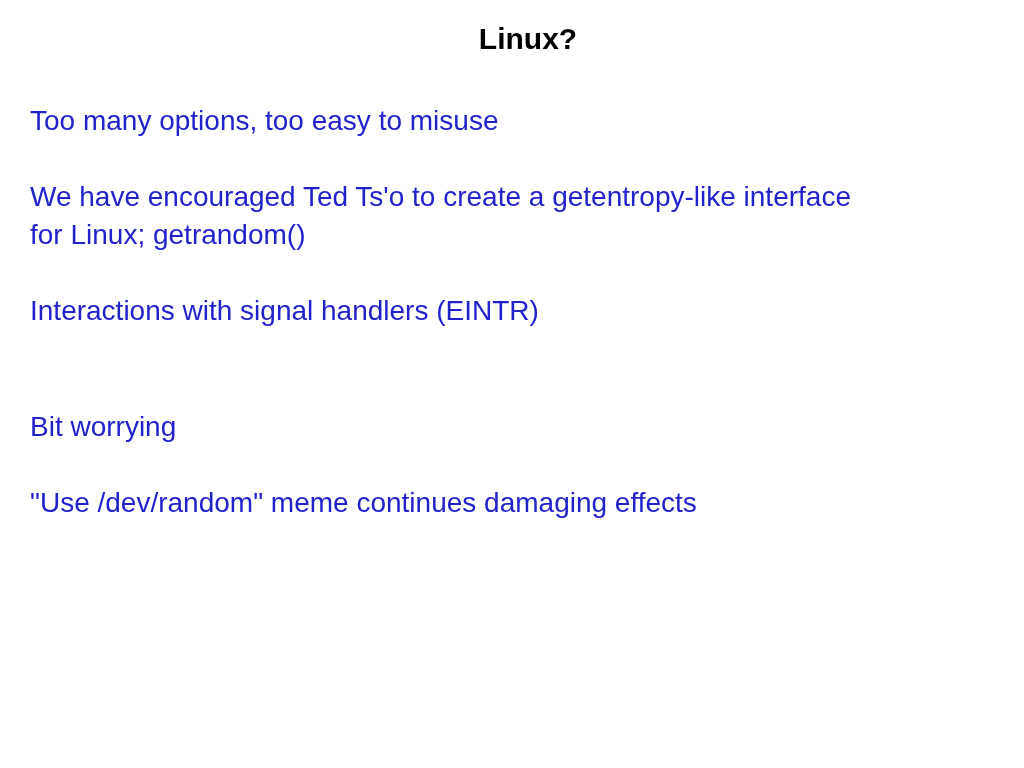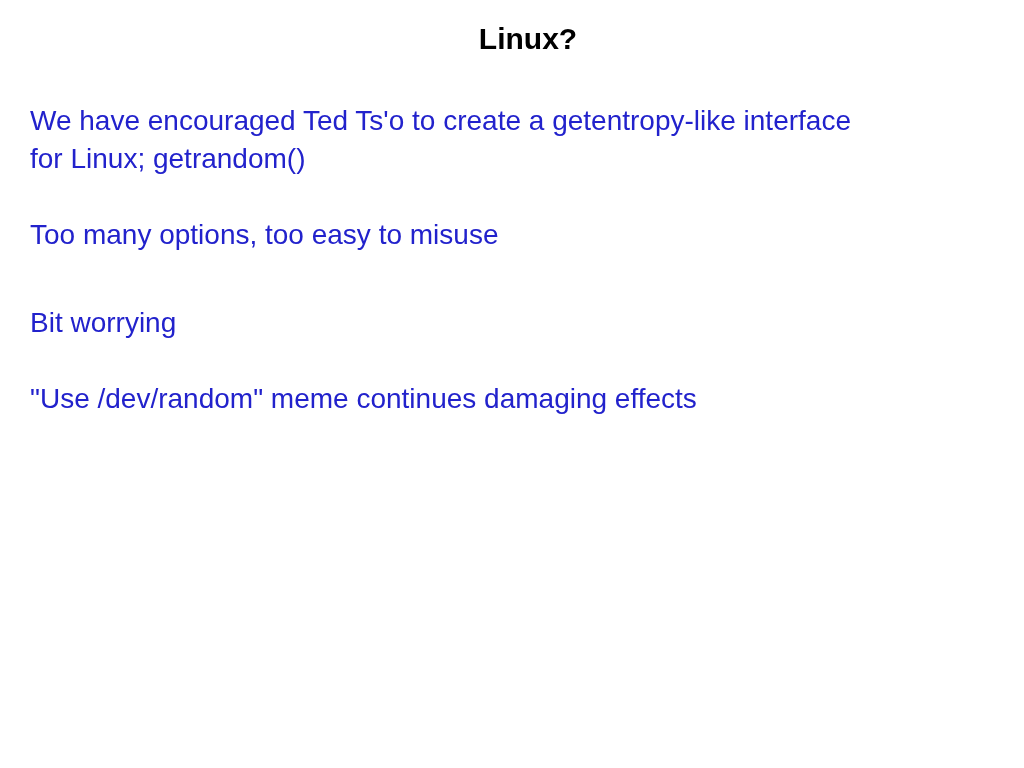--- a/index.html
+++ b/index.html
@@ -32,44 +32,47 @@
     left: 30px;
     right: 20px;
     color: #2222cc;
     font-size: 28px;
     line-height: 38px;
   }
   .paragraph {
     margin: 0 0 38px 0;
   }
   .paragraph.extra-gap {
-    margin-top: 50px;
+    margin-top: 78px;
   }
   .line {
     white-space: nowrap;
   }
 </style>
 </head>
 <body>
 
 <div class="slide" style="background: rgb(255, 255, 255);">
 
   <h1 class="slide-title" style="color: rgb(0, 0, 0);">Linux?</h1>
 
   <div class="slide-body" style="color: rgb(34, 34, 204);">
 
     <div class="paragraph">
+      <div class="line">Too many options, too easy to misuse</div>
+    </div>
+
+    <div class="paragraph">
       <div class="line">We have encouraged Ted Ts'o to create a getentropy-like interface</div>
       <div class="line">for Linux; getrandom()</div>
     </div>
 
     <div class="paragraph">
-      <div class="line">Too many options, too easy to misuse</div>
+      <div class="line">Interactions with signal handlers (EINTR)</div>
     </div>
-
 
 
     <div class="paragraph extra-gap">
       <div class="line">Bit worrying</div>
     </div>
 
 
     <div class="paragraph">
       <div class="line">"Use /dev/random" meme continues damaging effects</div>
     </div>

